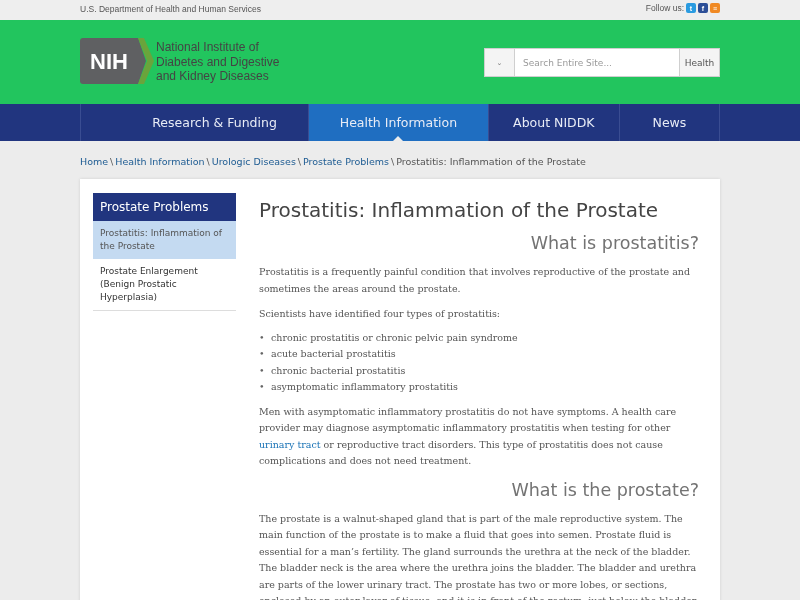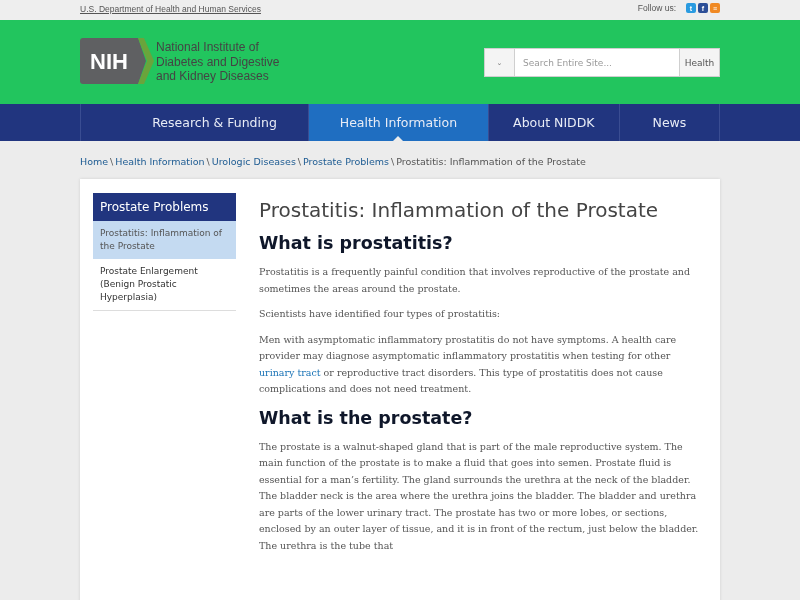--- a/index.html
+++ b/index.html
@@ -1,22 +1,22 @@
 <!DOCTYPE html>
 <html><head>
   <meta charset="utf-8">
   <style>
     * { box-sizing: border-box; margin: 0; padding: 0; }
     html, body { width: 800px; height: 600px; overflow: hidden; }
     body { background: #ececec; font-family: "DejaVu Sans", sans-serif; color: #444; position: relative; }
 
     .topbar { position: absolute; left: 0; top: 0; width: 800px; height: 20px; background: #eeeeee; }
-    .topbar .hhs { position: absolute; left: 80px; top: 4px; font-size: 8.5px; color: #555; font-family: "Liberation Sans", sans-serif; text-decoration: underline; }
+    .topbar .hhs { position: absolute; left: 80px; top: 4px; font-size: 8.5px; color: #555; font-family: "Liberation Sans", sans-serif; }
     .topbar .follow { position: absolute; right: 80px; top: 3px; display: flex; align-items: center; gap: 2px; }
-    .topbar .follow span.lbl { font-size: 8.5px; color: #555; margin-right: 8px; font-family: "Liberation Sans", sans-serif; }
+    .topbar .follow span.lbl { font-size: 8.5px; color: #555; margin-right: 0; font-family: "Liberation Sans", sans-serif; }
     .soc { width: 10px; height: 10px; border-radius: 2px; display: inline-flex; align-items: center; justify-content: center; color: #fff; font-size: 7px; font-weight: bold; font-family: "Liberation Sans", sans-serif; }
     .soc.tw { background: #2a9be0; }
     .soc.fb { background: #2c4f97; }
     .soc.rss { background: #f08a24; }
 
     .header { position: absolute; left: 0; top: 20px; width: 800px; height: 84px; background: #22c55e; }
     .logo { position: absolute; left: 80px; top: 18px; width: 74px; height: 46px; }
     .logo-text { position: absolute; left: 156px; top: 20px; font-family: "Liberation Sans", sans-serif; font-size: 12px; line-height: 14.5px; color: #444; }
 
     .search { position: absolute; left: 484px; top: 28px; width: 236px; height: 29px; border: 1px solid #cfcfcf; display: flex; background: #fff; }
@@ -37,21 +37,21 @@
 
     .content { position: absolute; left: 80px; top: 179px; width: 640px; height: 430px; background: #fff; box-shadow: 0 0 3px rgba(0,0,0,0.12); }
 
     .side { position: absolute; left: 13px; top: 14px; width: 143px; }
     .side-head { background: #21357f; color: #fff; font-size: 12px; height: 28px; display: flex; align-items: center; padding-left: 7px; }
     .side-item { font-size: 9px; line-height: 13px; padding: 6px 7px; border-bottom: 1px solid #ddd; color: #333; }
     .side-item.active { background: #c4daf1; color: #555; border-bottom: none; }
 
     .main { position: absolute; left: 179px; top: 18px; width: 440px; }
     .main h1 { font-size: 20px; font-weight: normal; color: #444; line-height: 26px; }
-    .main h2 { font-size: 17.5px; font-weight: bold; color: #0f172a; line-height: 22px; margin-top: 9px; margin-bottom: 10px; }
+    .main h2 { font-size: 17.5px; font-weight: normal; color: #737373; line-height: 22px; margin-top: 9px; margin-bottom: 10px; text-align: right; }
     .main p { font-family: "DejaVu Serif", serif; font-size: 9.5px; line-height: 16.5px; color: #555; margin-bottom: 9px; }
     .main ul { list-style: none; margin: -2px 0 8px 0; }
     .main ul li { font-family: "DejaVu Serif", serif; font-size: 9.5px; line-height: 16.5px; color: #555; padding-left: 12px; position: relative; }
     .main ul li::before { content: "•"; position: absolute; left: 0; color: #666; }
     .main a.lnk { color: #1a73b6; text-decoration: none; }
   </style>
 </head>
 <body>
 
 <div class="topbar">
@@ -103,17 +103,23 @@
     <div class="side-head">Prostate Problems</div>
     <div class="side-item active">Prostatitis: Inflammation of the Prostate</div>
     <div class="side-item">Prostate Enlargement (Benign Prostatic Hyperplasia)</div>
   </div>
 
   <div class="main">
     <h1>Prostatitis: Inflammation of the Prostate</h1>
     <h2>What is prostatitis?</h2>
     <p>Prostatitis is a frequently painful condition that involves reproductive of the prostate and sometimes the areas around the prostate.</p>
     <p>Scientists have identified four types of prostatitis:</p>
+    <ul>
+      <li>chronic prostatitis or chronic pelvic pain syndrome</li>
+      <li>acute bacterial prostatitis</li>
+      <li>chronic bacterial prostatitis</li>
+      <li>asymptomatic inflammatory prostatitis</li>
+    </ul>
     <p><span>Men with asymptomatic inflammatory prostatitis do not have symptoms. A health care provider may diagnose asymptomatic inflammatory prostatitis when testing for other </span><a class="lnk">urinary tract</a><span> or reproductive tract disorders. This type of prostatitis does not cause complications and does not need treatment.</span></p>
     <h2>What is the prostate?</h2>
     <p>The prostate is a walnut-shaped gland that is part of the male reproductive system. The main function of the prostate is to make a fluid that goes into semen. Prostate fluid is essential for a man’s fertility. The gland surrounds the urethra at the neck of the bladder. The bladder neck is the area where the urethra joins the bladder. The bladder and urethra are parts of the lower urinary tract. The prostate has two or more lobes, or sections, enclosed by an outer layer of tissue, and it is in front of the rectum, just below the bladder. The urethra is the tube that</p>
   </div>
 </div>
 
 </body></html>

